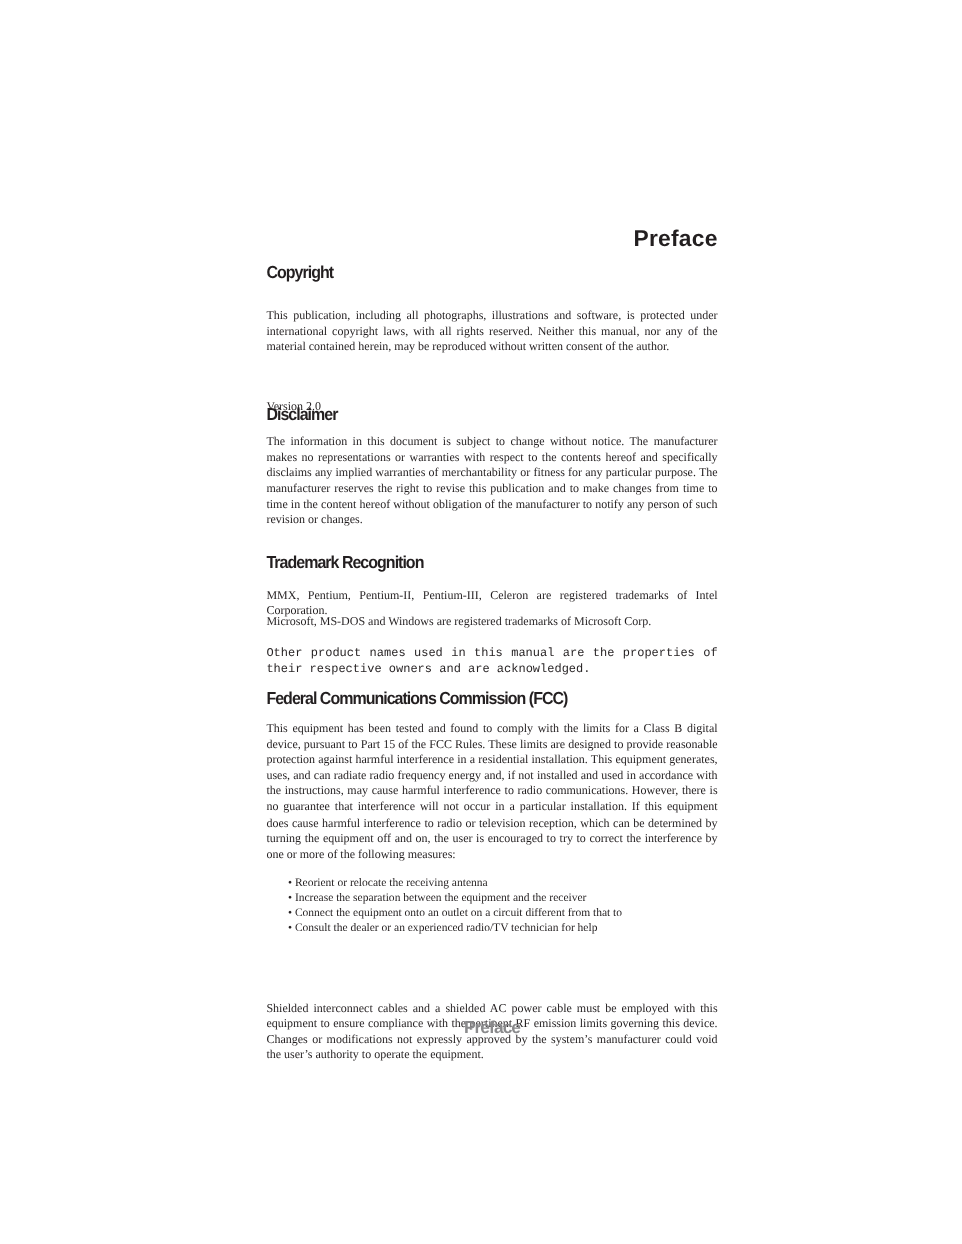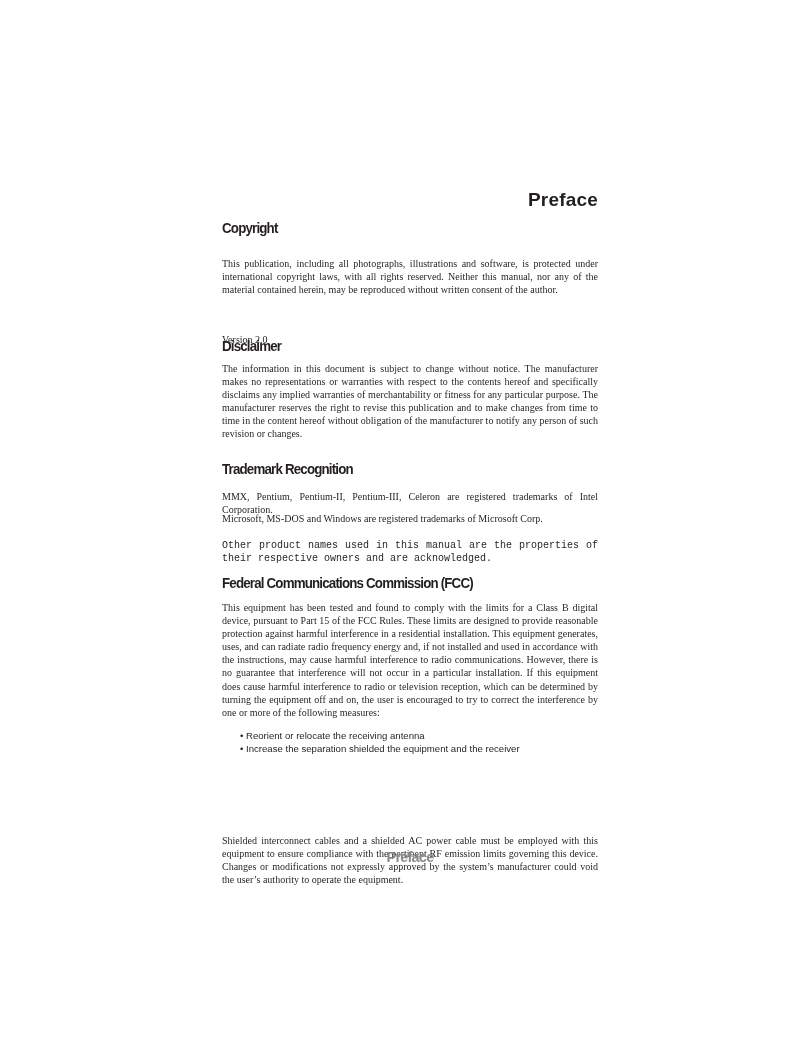--- a/index.html
+++ b/index.html
@@ -14,21 +14,21 @@
     font-family: "Liberation Sans", sans-serif; font-weight: bold; font-size: 14.5px;
     color: #231f20; letter-spacing: -0.9px; transform: scaleX(0.92); transform-origin: left;
   }
   .p {
     position: absolute; left: 222px; width: 376px;
     font-family: "Liberation Serif", serif; font-size: 10px; line-height: 13.1px;
     text-align: justify; color: #231f20;
   }
   .bullets {
     position: absolute; left: 240px; width: 360px; margin: 0; padding: 0; list-style: none;
-    font-family: Liberation Sans, sans-serif; font-size: 9.6px; line-height: 12.6px; color: #231f20;
+    font-family: Liberation Serif, serif; font-size: 9.6px; line-height: 12.6px; color: #231f20;
   }
   .bullets li { margin: 0; padding: 0; }
   .bullets .cont { padding-left: 31px; }
   .footer {
     position: absolute; left: 222px; width: 376px; top: 849px; text-align: center;
     font-family: "Liberation Sans", sans-serif; font-weight: bold; font-size: 14.5px; color: #8a8a8c;
     letter-spacing: -0.8px;
   }
 </style>
 </head>
@@ -46,18 +46,20 @@
 <div class="h" style="top:461px;">Trademark Recognition</div>
 <div class="p" style="top:512px;">Microsoft, MS-DOS and Windows are registered trademarks of Microsoft Corp.</div>
 <div class="p" style="top:490px;">MMX, Pentium, Pentium-II, Pentium-III, Celeron are registered trademarks of Intel Corporation.</div>
 <div class="p" style="top:539px;font-family:Liberation Mono, monospace;">Other product names used in this manual are the properties of their respective owners and are acknowledged.</div>
 
 <div class="h" style="top:575px;">Federal Communications Commission (FCC)</div>
 <div class="p" style="top:601px;">This equipment has been tested and found to comply with the limits for a Class B digital device, pursuant to Part 15 of the FCC Rules. These limits are designed to provide reasonable protection against harmful interference in a residential installation. This equipment generates, uses, and can radiate radio frequency energy and, if not installed and used in accordance with the instructions, may cause harmful interference to radio communications. However, there is no guarantee that interference will not occur in a particular installation. If this equipment does cause harmful interference to radio or television reception, which can be determined by turning the equipment off and on, the user is encouraged to try to correct the interference by one or more of the following measures:</div>
 
 <ul class="bullets" style="top:730px;">
   <li>• Reorient or relocate the receiving antenna</li>
-  <li>• Increase the separation shielded the equipment and the receiver</li>
+  <li>• Increase the separation between the equipment and the receiver</li>
+  <li>• Connect the equipment onto an outlet on a circuit different from that to</li>
+  <li>• Consult the dealer or an experienced radio/TV technician for help</li>
 </ul>
 
 <div class="p" style="top:834px;">Shielded interconnect cables and a shielded AC power cable must be employed with this equipment to ensure compliance with the pertinent RF emission limits governing this device. Changes or modifications not expressly approved by the system’s manufacturer could void the user’s authority to operate the equipment.</div>
 
 <div class="footer">Preface</div>
 
 </body></html>

